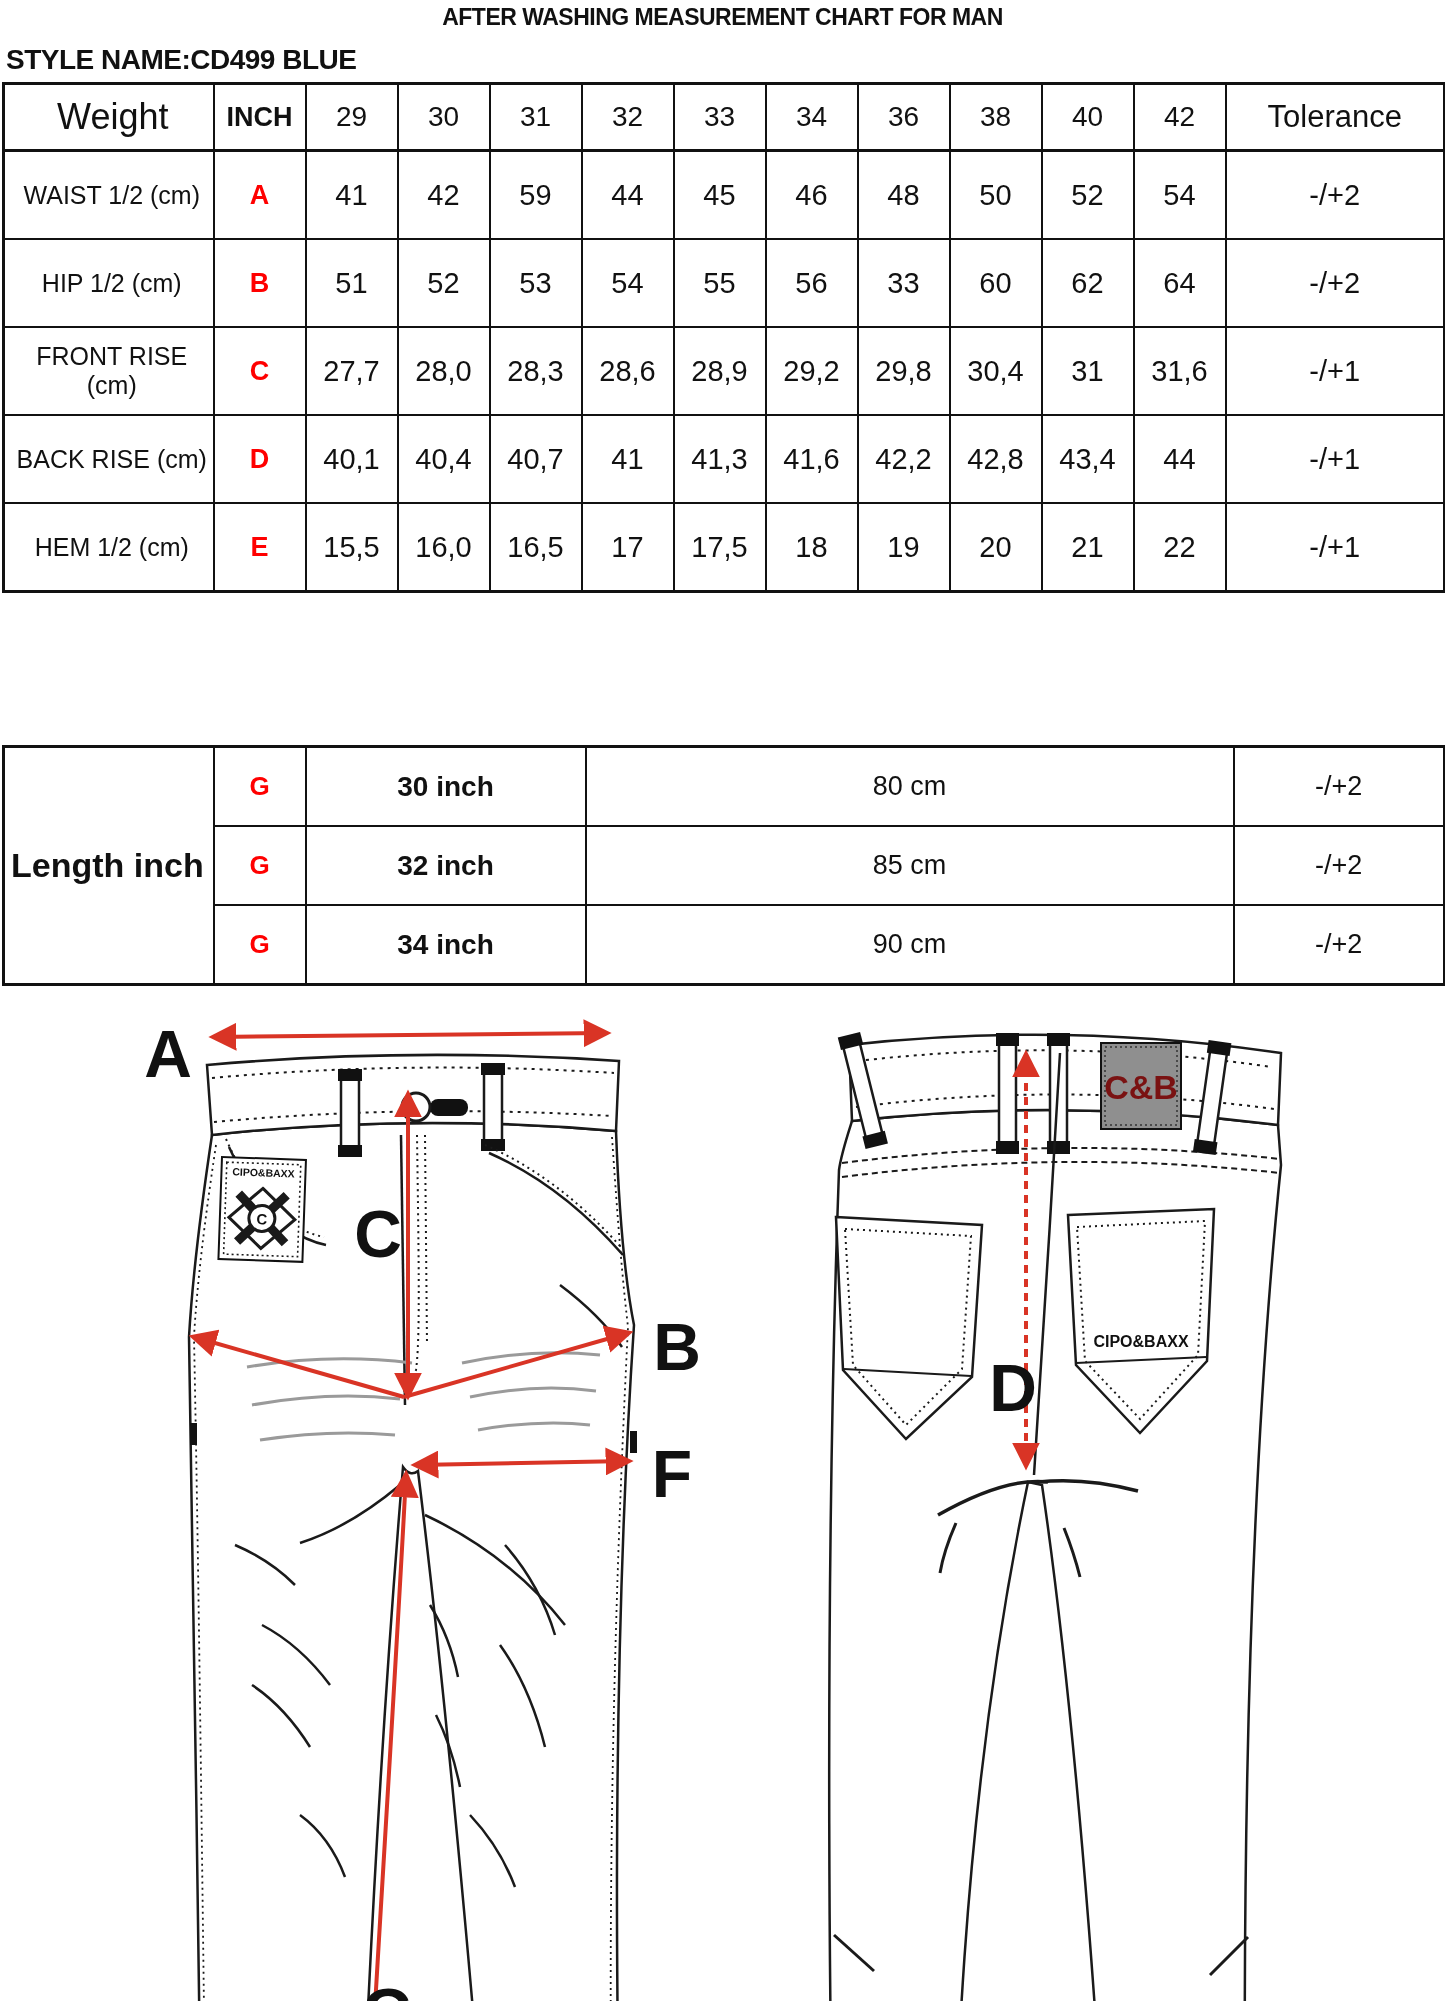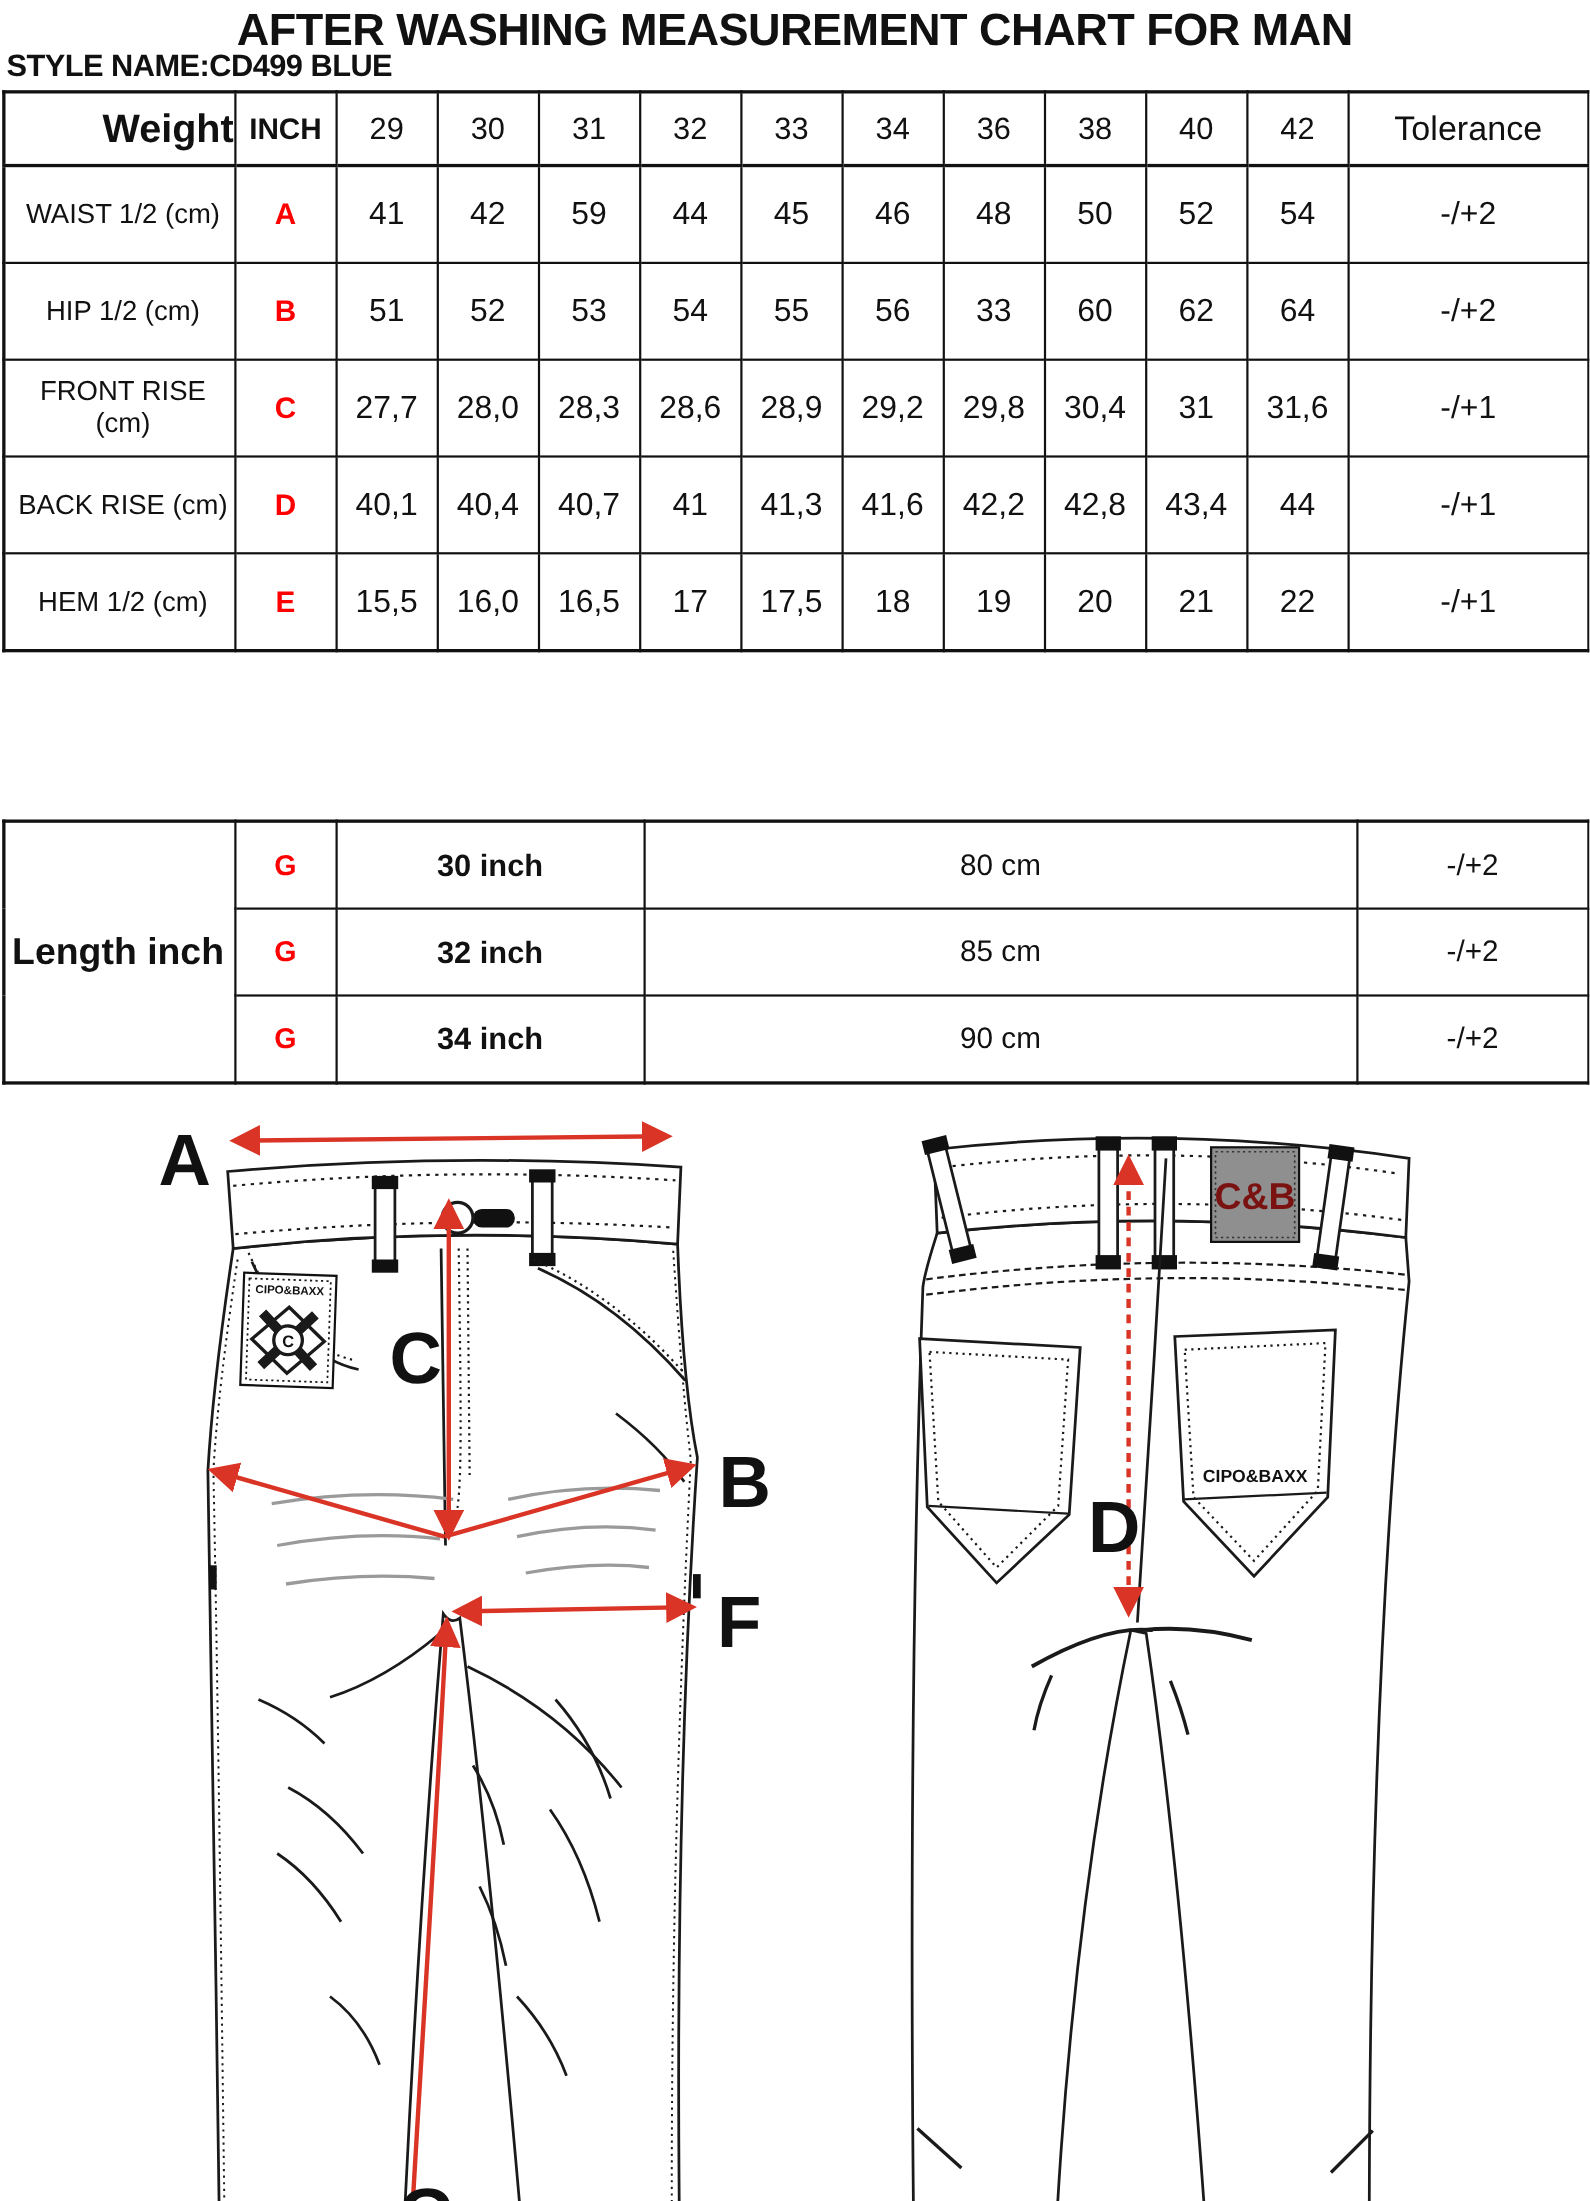--- a/index.html
+++ b/index.html
@@ -1,26 +1,26 @@
 <!DOCTYPE html>
 <html><head>
 <meta charset="utf-8">
 <style>
   html,body{margin:0;padding:0;background:#fff;}
   .page{position:relative;width:1445px;height:2001px;background:#fff;overflow:hidden;
         font-family:"Liberation Sans",sans-serif;color:#111;}
   .title{position:absolute;top:4px;left:0;width:1445px;text-align:center;
-         font-size:41px;font-weight:bold;letter-spacing:-0.5px;}
+         font-size:23px;font-weight:bold;letter-spacing:-0.5px;}
   .style-name{position:absolute;top:44px;left:6px;font-size:28px;font-weight:bold;letter-spacing:-0.5px;}
 
   table{border-collapse:collapse;table-layout:fixed;background:#fff;}
   .size-table{position:absolute;top:82px;left:2px;width:1441px;border:3px solid #111;}
   .size-table th,.size-table td{border:2px solid #111;text-align:center;padding:0;}
   .size-table thead th{height:64px;border-bottom:3px solid #111;font-weight:normal;font-size:28px;}
-  .size-table thead th.corner{ text-align:right;padding-left:8px;font-size:36px;font-weight:bold;}
+  .size-table thead th.corner{ text-align:center;padding-left:8px;font-size:36px;font-weight:normal;}
   .size-table thead th.inch-h{font-size:27px;font-weight:bold;}
   .size-table thead th.tol-h{font-size:31px;}
   .size-table tbody td{height:86px;font-size:29px;}
   .size-table td.lbl{text-align:center;padding-left:6px;font-size:25px;}
   .size-table td.ltr{color:#ff0000;font-weight:bold;font-size:27px;}
 
   .len-table{position:absolute;top:745px;left:2px;width:1441px;border:3px solid #111;}
   .len-table td{border:2px solid #111;text-align:center;height:77px;font-size:27px;padding:0;}
   .len-table td.biglbl{text-align:left;padding-left:6px;font-size:34px;font-weight:bold;}
   .len-table td.ltr{color:#ff0000;font-weight:bold;font-size:26px;}

